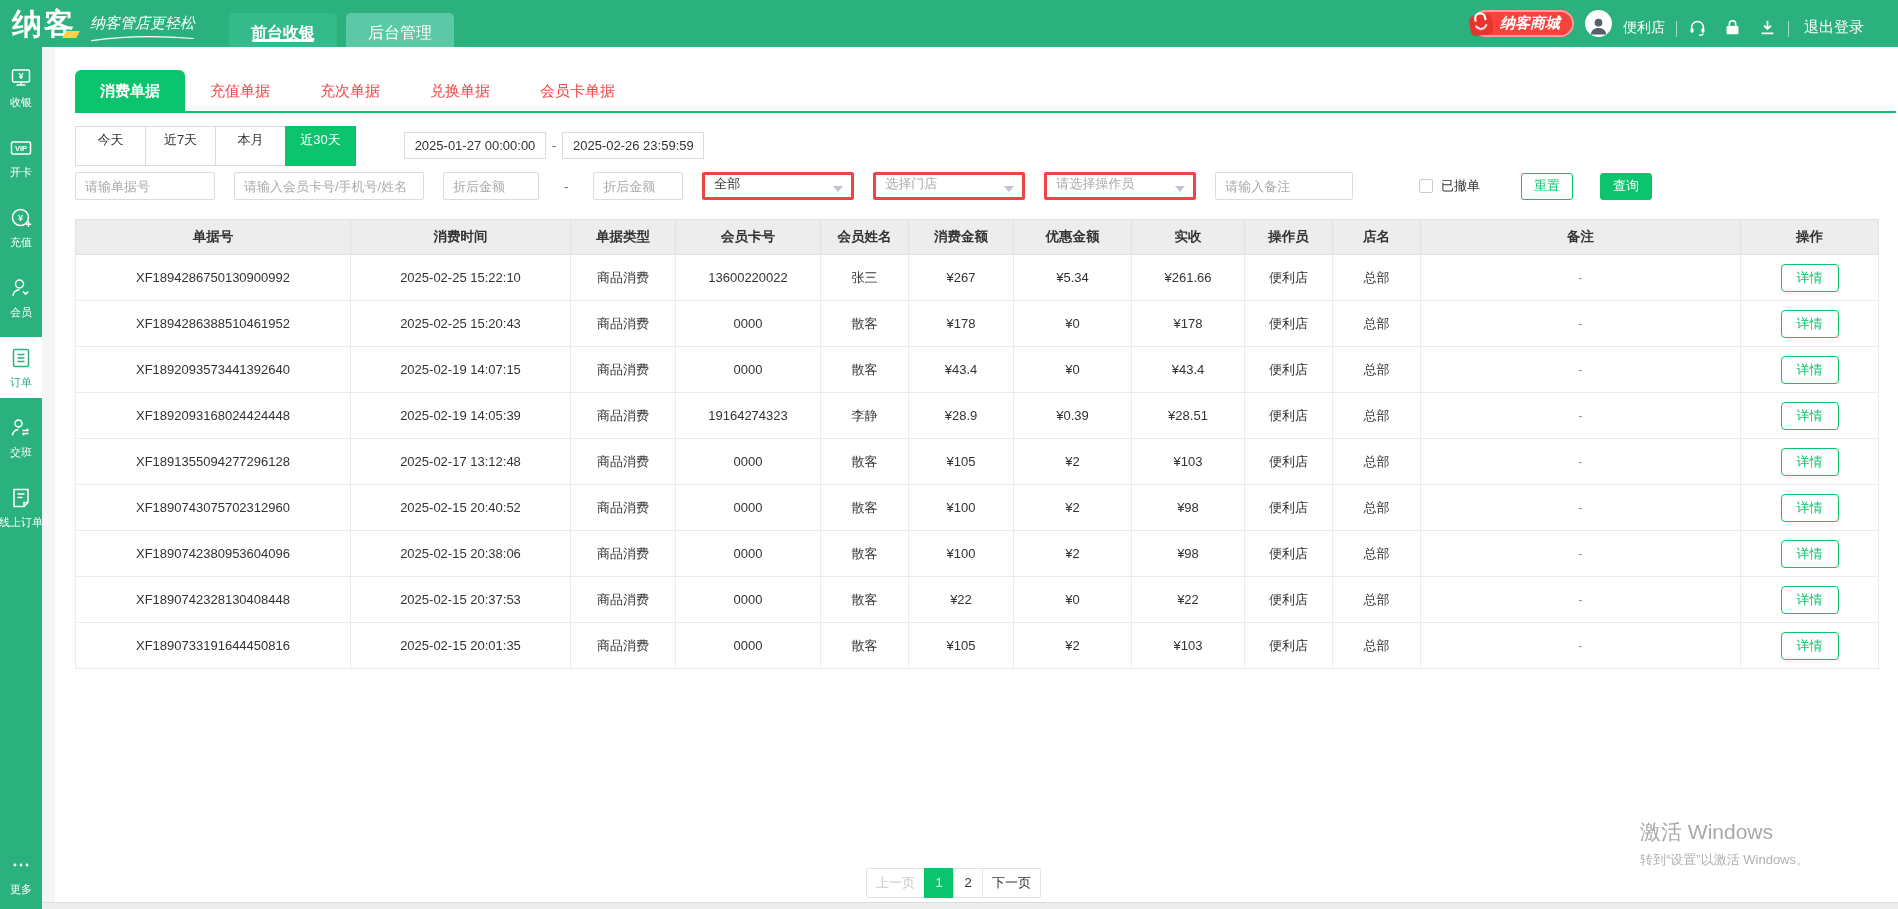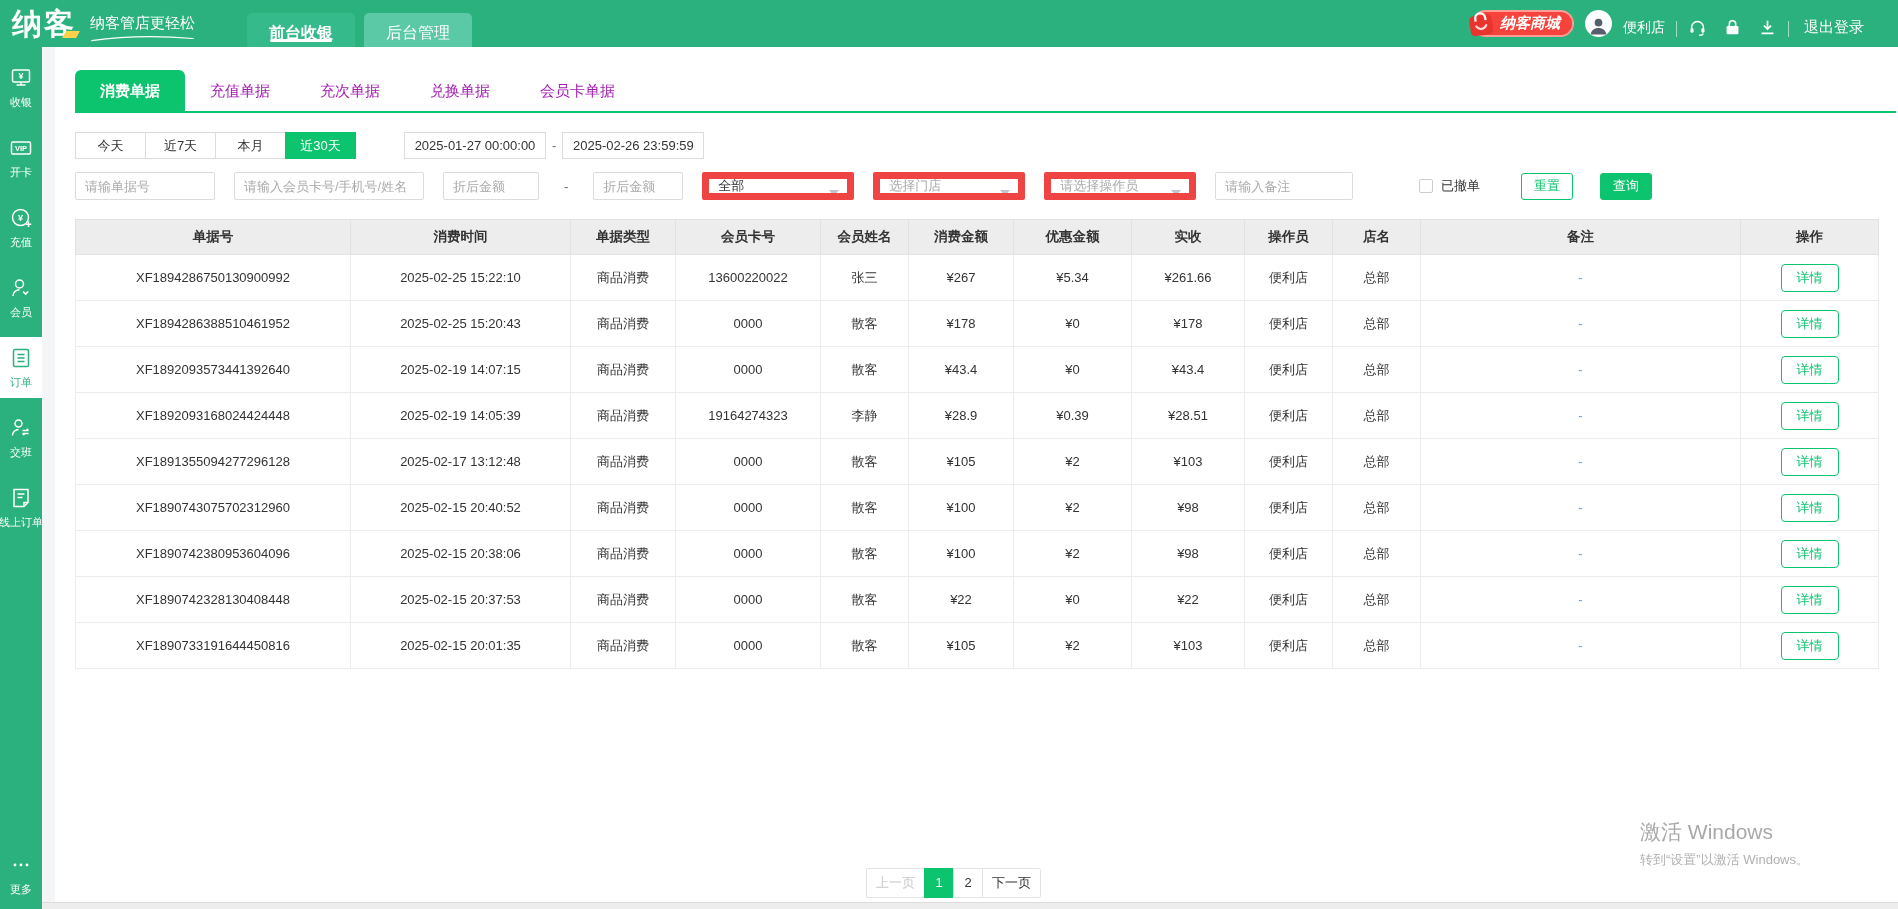--- a/index.html
+++ b/index.html
@@ -7,21 +7,21 @@
   body{position:relative;overflow:hidden;background:#fff;color:#333;
        font-family:"Liberation Sans","DejaVu Sans",sans-serif}
 
   
   .header{position:absolute;top:0;left:0;right:0;height:47px;background:#2bb17e;
           display:flex;align-items:center;z-index:6}
   .logo{font-size:30px;font-weight:bold;color:#fff;margin:0 12px 0 12px;
         letter-spacing:2px;position:relative;line-height:47px}
   .logo-accent{position:absolute;right:-2px;bottom:9px;width:14px;height:7px;background:#ffd24a;
         transform:skewX(-28deg)}
-  .slogan{color:#fff;font-size:15px;position:relative;margin:0 52px 0 2px;white-space:nowrap}
+  .slogan{color:#fff;font-size:15px;font-style:italic;position:relative;margin:0 34px 0 2px;white-space:nowrap}
   .slogan svg{position:absolute;left:0;bottom:-10px;width:100%;height:9px}
   .nav-tabs{display:flex;align-self:flex-end;height:34px;gap:9px}
   .nav-tab{padding:0 22px;line-height:39px;font-size:16px;color:#fff;border-radius:5px 5px 0 0;
            background:#5bc8a6;position:relative;cursor:pointer;white-space:nowrap}
   .nav-tab.active{background:#35ba8c;font-weight:bold}
   .nav-tab.active::after{content:"";position:absolute;left:50%;transform:translateX(-50%);
            bottom:5px;width:62px;height:3px;background:#fff;border-radius:2px}
   .header-right{margin-left:auto;display:flex;align-items:flex-end;gap:11px;padding-right:34px}
   .mall-badge{position:relative;background:#f8423c;border:2px solid #ff9d96;border-radius:15px;
            color:#fff;font-weight:bold;font-style:italic;font-size:15px;padding:2px 12px 2px 26px;
@@ -46,41 +46,41 @@
   .sb-item.active{background:#fff;color:#2bb17e}
   .sb-icon{width:24px;height:24px;display:block}
   .sb-icon svg{width:100%;height:100%;display:block}
   .sb-label{font-size:11px;white-space:nowrap}
   .sb-more{margin-top:auto;margin-bottom:4px}
   .gutter{position:absolute;left:42px;top:47px;bottom:0;width:13px;background:#f4f5f7;z-index:4}
 
   
   .content{position:absolute;left:55px;top:47px;right:0;bottom:0;background:#fff}
   .sub-tabs{display:flex;margin:23px 2px 0 20px;border-bottom:2px solid #0cc46e}
-  .sub-tab{padding:0 25px;height:41px;line-height:41px;font-size:15px;color:#a21caf;cursor:pointer;white-space:nowrap}
+  .sub-tab{padding:0 25px;height:41px;line-height:41px;font-size:15px;color:#ef4444;cursor:pointer;white-space:nowrap}
   .sub-tab.active{background:#0cc46e;color:#fff;border-radius:6px 6px 0 0;font-weight:bold}
 
   .filter-row1{display:flex;align-items:center;margin:19px 20px 0 20px;height:27px}
   .range-group{display:flex}
-  .range-btn{min-width:71px;height:27px;line-height:25px;text-align:center;border:1px solid #dcdcdc;
+  .range-btn{min-width:71px;height:40px;line-height:25px;text-align:center;border:1px solid #dcdcdc;
            background:#fff;font-size:13px;color:#333;margin-left:-1px;cursor:pointer;padding:0 8px}
   .range-btn:first-child{margin-left:0}
   .range-btn.active{background:#0cc46e;border-color:#0cc46e;color:#fff}
   .date-input{width:142px;height:27px;border:1px solid #dcdcdc;font-size:13px;color:#333;
            text-align:center;background:#fff;outline:none}
   .date-start{margin-left:48px}
   .sep{margin:0 6px;color:#666;font-size:13px}
 
   .filter-row2{display:flex;align-items:center;margin:13px 20px 0 20px;height:28px;gap:19px}
   .f-input{height:28px;border:1px solid #dcdcdc;border-radius:2px;font-size:13px;padding:0 9px;
            color:#333;background:#fff;outline:none}
   .f-input::placeholder{color:#aaa}
   .w-order{width:140px}.w-member{width:190px}.w-amt1{width:96px}.w-amt2{width:90px}.w-remark{width:138px}
-  .f-select{width:152px;height:28px;border:7px solid #ef4444;border-radius:2px;font-size:13px;
-           padding:0 22px 0 9px;display:flex;align-items:center;position:relative;background:#fff;
+  .f-select{width:152px;height:28px;border:3px solid #ef4444;border-radius:2px;font-size:13px;
+           padding:0 22px 0 9px;display:flex;align-items:flex-start;position:relative;background:#fff;
            cursor:pointer;white-space:nowrap;overflow:hidden}
   .f-select .arrow{position:absolute;right:8px;top:11px;width:0;height:0;border-left:5px solid transparent;
            border-right:5px solid transparent;border-top:6px solid #c0c4cc}
   .f-select.placeholder{color:#aaa}
   .checkbox-group{display:flex;align-items:center;gap:8px;margin-left:auto}
   .checkbox{width:14px;height:14px;border:1px solid #ccc;border-radius:2px;background:#fff;cursor:pointer}
   .cb-label{font-size:13px;color:#333;white-space:nowrap}
   .btn-reset{width:52px;height:27px;border:1px solid #0cc46e;color:#0cc46e;background:#fff;
            border-radius:3px;font-size:13px;margin-left:22px;cursor:pointer;font-family:inherit}
   .btn-search{width:52px;height:27px;border:1px solid #0cc46e;background:#0cc46e;color:#fff;

